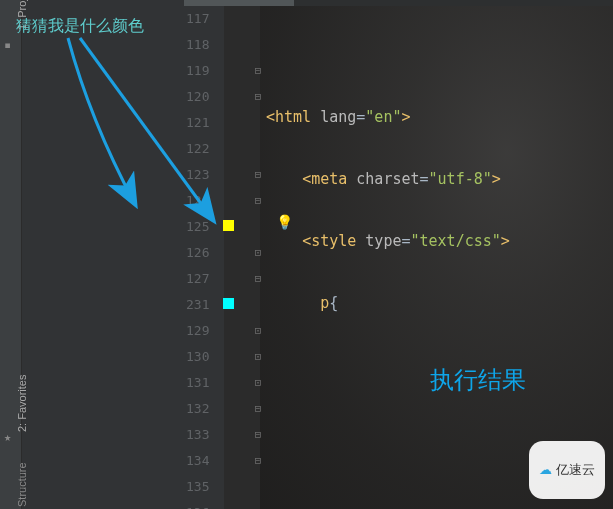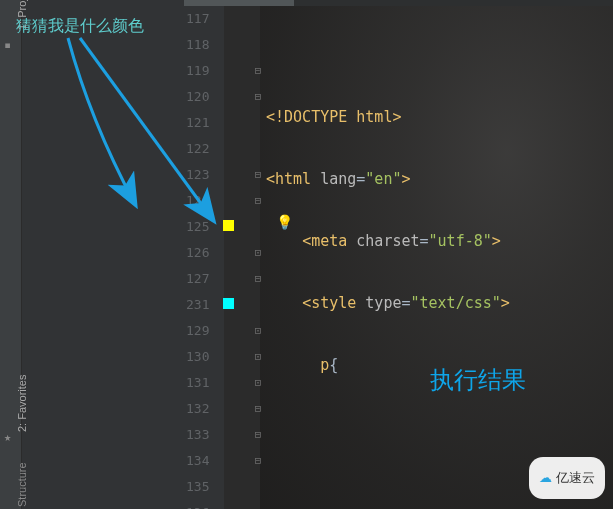--- a/index.html
+++ b/index.html
@@ -113,21 +113,21 @@
   .arrow-svg {
     position: absolute;
     left: 0; top: 0; width: 613px; height: 509px;
     z-index: 15;
     pointer-events: none;
   }
   .logo {
     position: absolute;
     right: 8px; bottom: 10px;
     background: rgba(255,255,255,0.92);
-    padding: 12px 10px;
+    padding: 20px 10px;
     border-radius: 14px;
     font-size: 13px;
     color: #333;
     z-index: 30;
     font-family: sans-serif;
     margin-top: 40px;
   }
   .logo-icon { color: #2aa5e0; margin-right: 4px;}
   .tabbar2 {
     position:absolute; left:184px; top:0; height:6px; right:0;
@@ -197,21 +197,20 @@
   <div class="fold"></div>
   <div class="fold"></div>
 </div>
 
 <div class="color-swatch sw-yellow"></div>
 <div class="color-swatch sw-cyan"></div>
 <div class="bulb">💡</div>
 
 <div class="code-col">
   <div class="cl"></div>
-  <div class="cl"><span class="tag">&lt;</span><span class="doctype">!DOCTYPE</span> <span class="tag">html</span><span class="tag">&gt;</span></div>
   <div class="cl"><span class="tag">&lt;<span>html</span></span> <span class="attrname">lang</span><span class="op">=</span><span class="attrval">"en"</span><span class="tag">&gt;</span></div>
   <div class="cl">    <span class="tag">&lt;<span>meta</span></span> <span class="attrname">charset</span><span class="op">=</span><span class="attrval">"utf-8"</span><span class="tag">&gt;</span></div>
   <div class="cl">    <span class="tag">&lt;<span>style</span></span> <span class="attrname">type</span><span class="op">=</span><span class="attrval">"text/css"</span><span class="tag">&gt;</span></div>
   <div class="cl">      <span class="tag">p</span><span class="brace">{</span></div>
   
   
   
   
   
   

